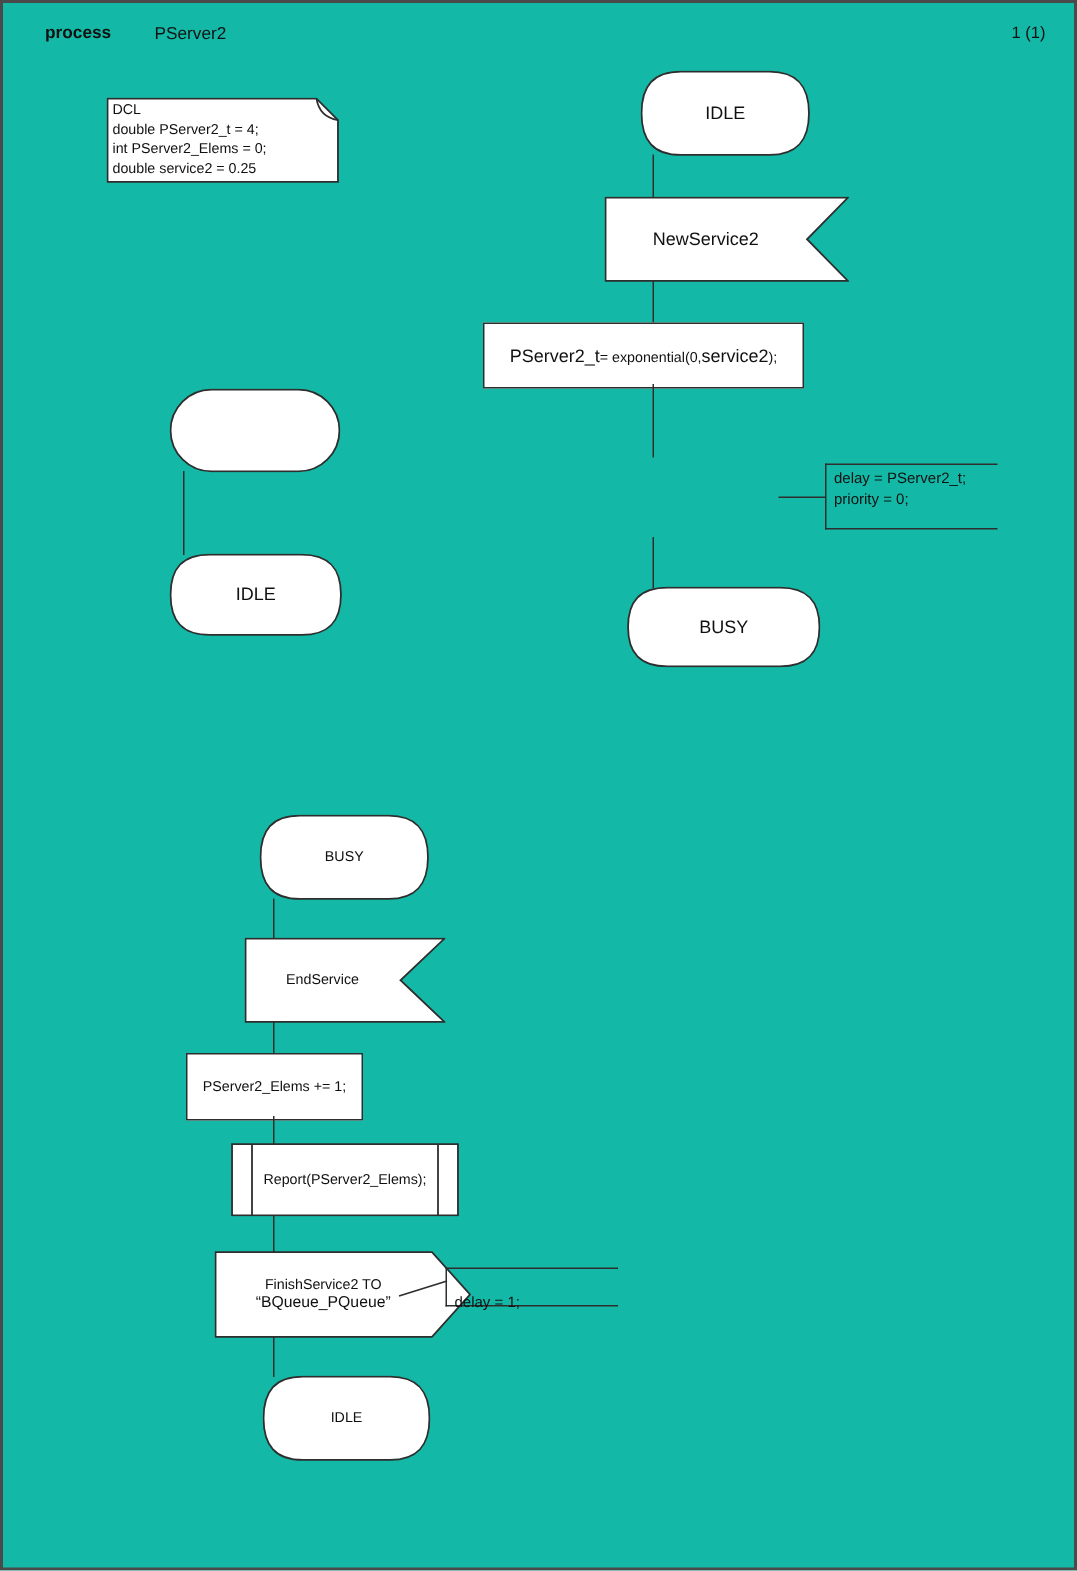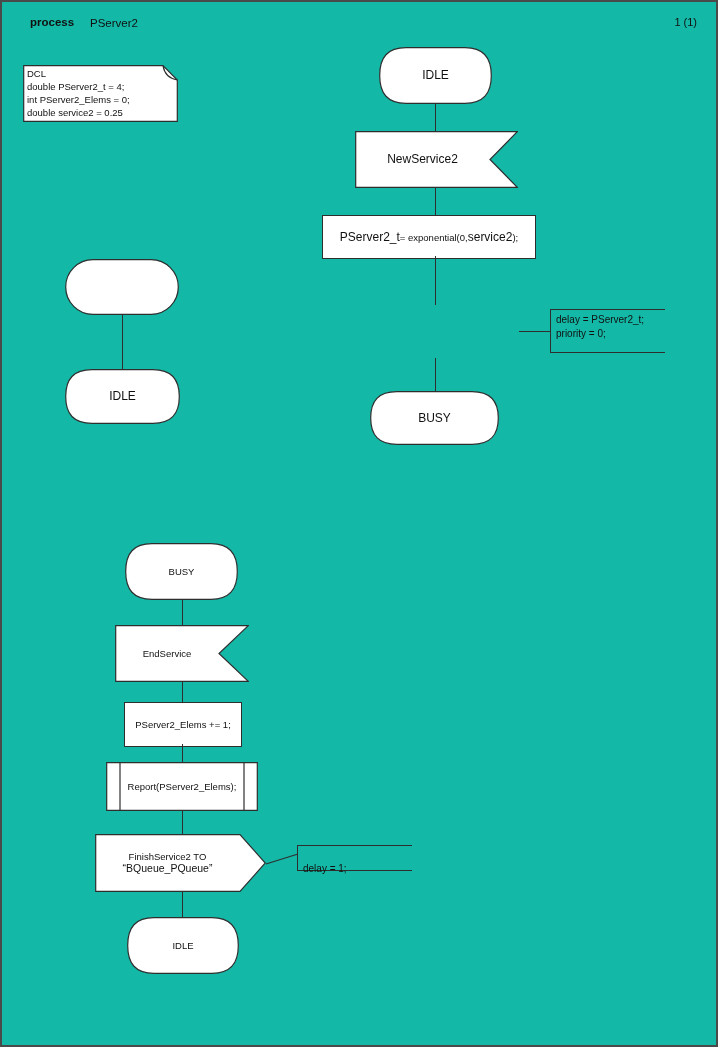--- a/index.html
+++ b/index.html
@@ -1,33 +1,33 @@
 <!DOCTYPE html>
 <html><head>
 <meta charset="utf-8">
 <style>
   html,body{margin:0;padding:0;background:#fff;}
   .page{position:relative;width:714px;height:1043px;border:2px solid #4a4a4a;background:#14b8a6;
         font-family:"Liberation Sans", sans-serif;color:#111;overflow:hidden;}
   .abs{position:absolute;}
-  .sym{position:absolute;}
+  .sym{position:absolute;margin-left:48px;}
   .sym > svg{position:absolute;left:0;top:0;display:block;}
   .lbl{position:absolute;inset:0;display:flex;align-items:center;justify-content:center;
        text-align:center;color:#101010;line-height:1.25;}
   .t-lg{font-size:12px;}
   .t-sm{font-size:9.5px;}
   .cline{position:absolute;background:#2e2e2e;}
   .task{position:absolute;border:1px solid #2e2e2e;background:#fff;display:flex;
         align-items:center;justify-content:center;text-align:center;}
   .task-row{display:flex;align-items:baseline;justify-content:flex-end;}
   .comment{position:absolute;border-left:1px solid #2e2e2e;border-top:1px solid #2e2e2e;
            border-bottom:1px solid #2e2e2e;background:transparent;font-size:10px;line-height:14px;}
   .comment .ctext{padding:3px 0 0 5px;}
   .hdr-kind{font-size:11.5px;font-weight:bold;}
-  .hdr-name{font-size:11.5px;}
+  .hdr-name{font-size:11.5px;margin-left:13px;}
   .hdr-page{font-size:11px;text-align:right;}
   .dcl-text{position:absolute;inset:0;padding:2px 0 0 4px;font-size:9.5px;line-height:13px;}
   .fs12{font-size:12px;}
   .fs95{font-size:9.5px;}
   .fs105{font-size:10.5px;}
 </style>
 </head>
 <body>
 
 <div class="page">

